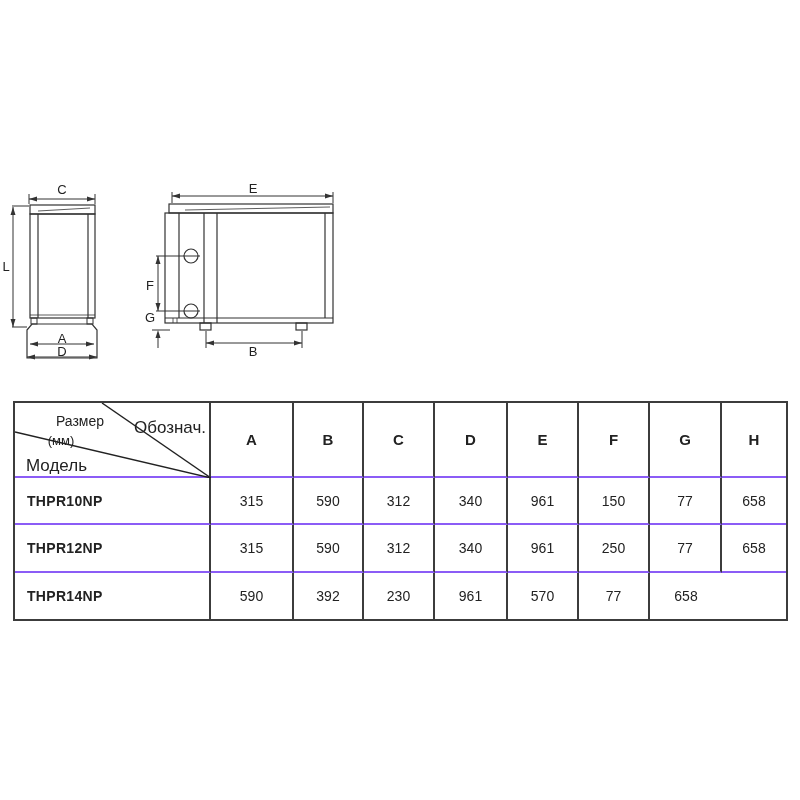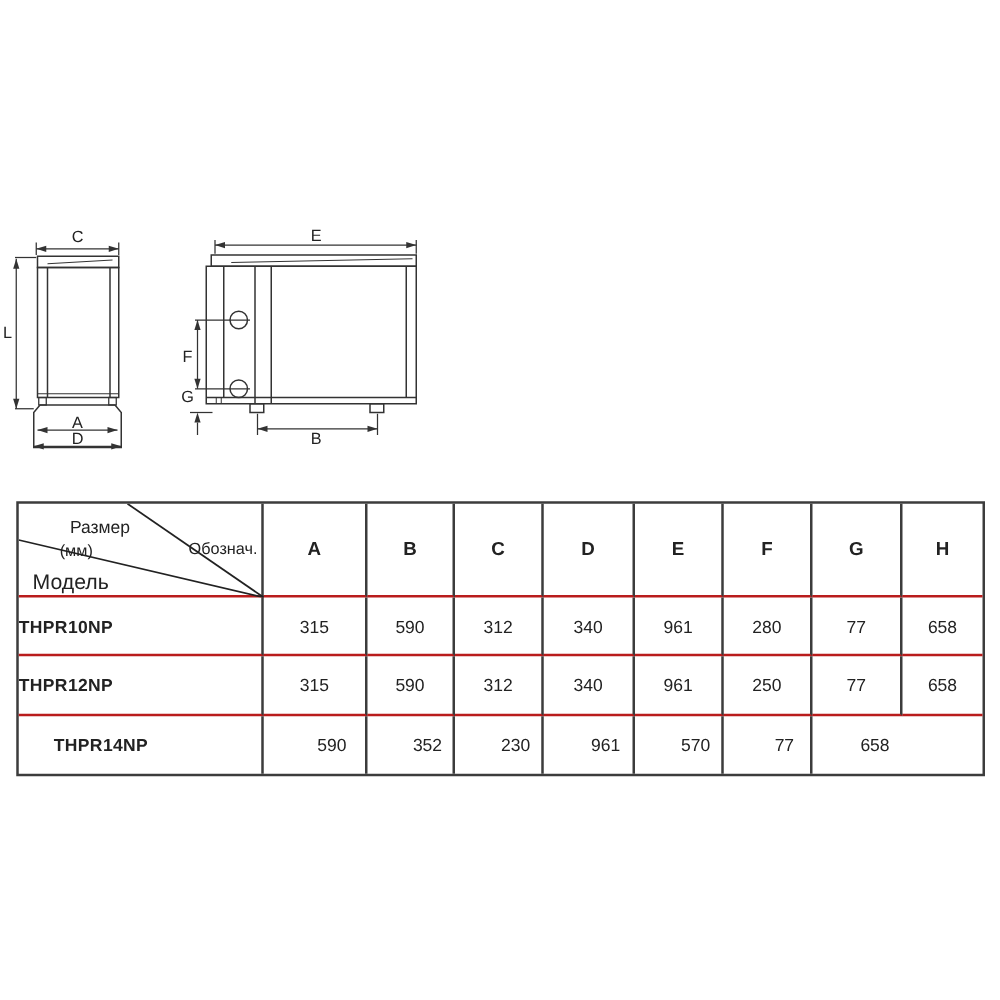--- a/index.html
+++ b/index.html
@@ -17,35 +17,35 @@
   
   #dims-table{
     position:absolute;left:13px;top:401px;
     display:grid;
     grid-template-columns:196px 83px 70px 71px 73px 71px 71px 72px 64px;
     grid-template-rows:75px 47px 48px 46px;
     border:2px solid #3c3c3c;
     background:#fff;
   }
   .cell{
-    border-right:2px solid #3c3c3c;border-bottom:2px solid #b91c1c;
+    border-right:2px solid #3c3c3c;border-bottom:2px solid #8b5cf6;
     display:flex;align-items:center;justify-content:center;
     font-size:14px;color:#222;box-sizing:border-box;
   }
   .cell.lastcol{border-right:none;}
-  .cell.lastrow{border-bottom:none;margin-left:28px;}
+  .cell.lastrow{border-bottom:none;}
   .col-head{font-weight:bold;font-size:15px;}
-  .model-cell{justify-content:flex-start;padding-left:0;font-weight:bold;font-size:14px;letter-spacing:0.3px;}
+  .model-cell{justify-content:flex-start;padding-left:12px;font-weight:bold;font-size:14px;letter-spacing:0.3px;}
   
   .corner{position:relative;display:block;}
   .corner svg{position:absolute;left:0;top:0;}
   .corner .t{position:absolute;line-height:1;white-space:nowrap;}
   .t-razmer{left:65px;top:18px;transform:translate(-50%,-50%);font-size:14px;}
   .t-mm{left:46px;top:37px;transform:translate(-50%,-50%);font-size:13px;}
-  .t-oboznach{right:3px;top:29px;font-size:13px;}
+  .t-oboznach{right:3px;top:16px;font-size:17px;}
   .t-model{left:11px;top:54px;font-size:17px;}
 </style>
 </head>
 <body>
 
 <div id="stage">
 
   <div id="drawing">
     <svg width="800" height="400" viewBox="0 0 800 400">
       <g stroke="#333" stroke-width="1.2" fill="none">
@@ -155,37 +155,37 @@
     <div class="cell col-head">F</div>
     <div class="cell col-head">G</div>
     <div class="cell col-head lastcol">H</div>
 
     <div class="cell model-cell">THPR10NP</div>
     <div class="cell">315</div>
     <div class="cell">590</div>
     <div class="cell">312</div>
     <div class="cell">340</div>
     <div class="cell">961</div>
-    <div class="cell">280</div>
+    <div class="cell">150</div>
     <div class="cell">77</div>
     <div class="cell lastcol">658</div>
 
     <div class="cell model-cell">THPR12NP</div>
     <div class="cell">315</div>
     <div class="cell">590</div>
     <div class="cell">312</div>
     <div class="cell">340</div>
     <div class="cell">961</div>
     <div class="cell">250</div>
     <div class="cell">77</div>
     <div class="cell lastcol">658</div>
 
     <div class="cell model-cell lastrow">THPR14NP</div>
     <div class="cell lastrow">590</div>
-    <div class="cell lastrow">352</div>
+    <div class="cell lastrow">392</div>
     <div class="cell lastrow">230</div>
     <div class="cell lastrow">961</div>
     <div class="cell lastrow">570</div>
     <div class="cell lastrow">77</div>
     <div class="cell lastcol lastrow">658</div>
   </div>
 
 </div>
 
 </body></html>

